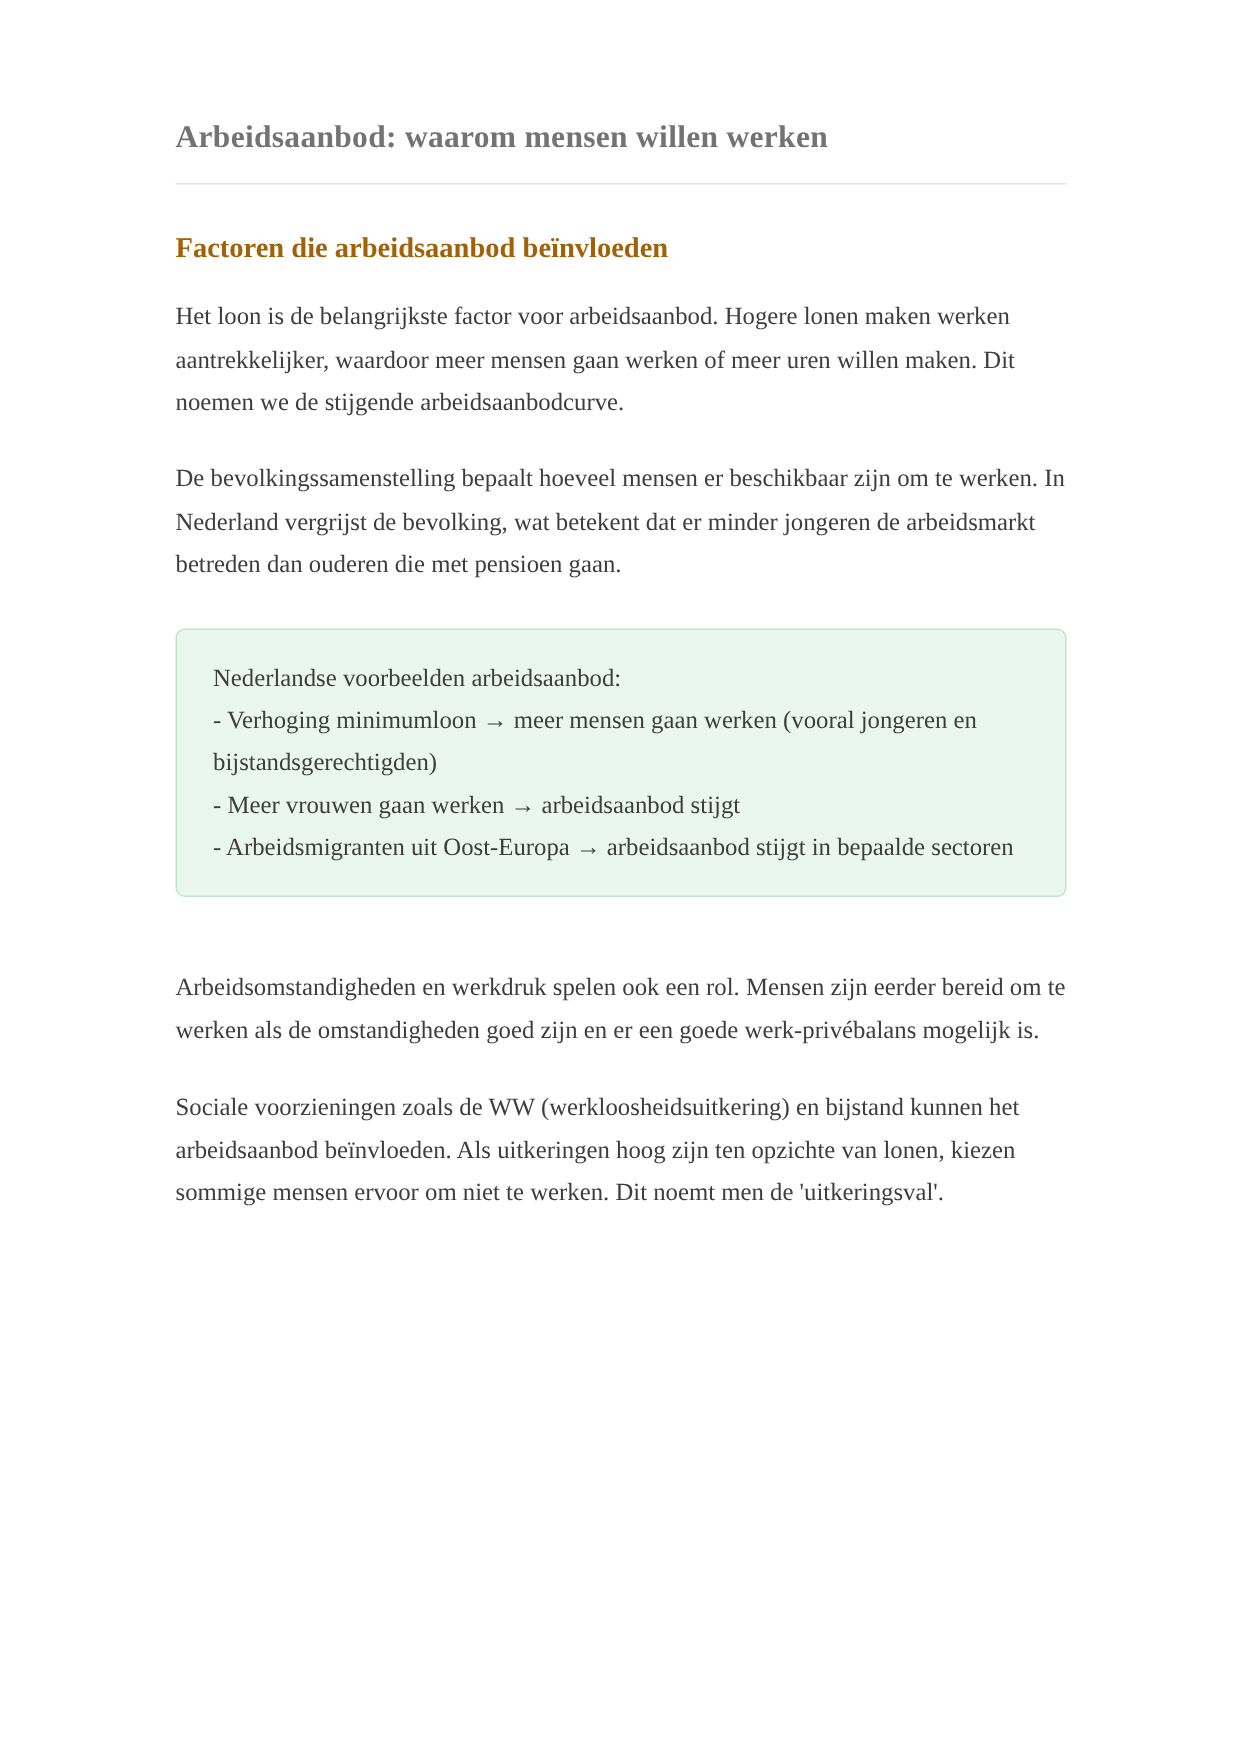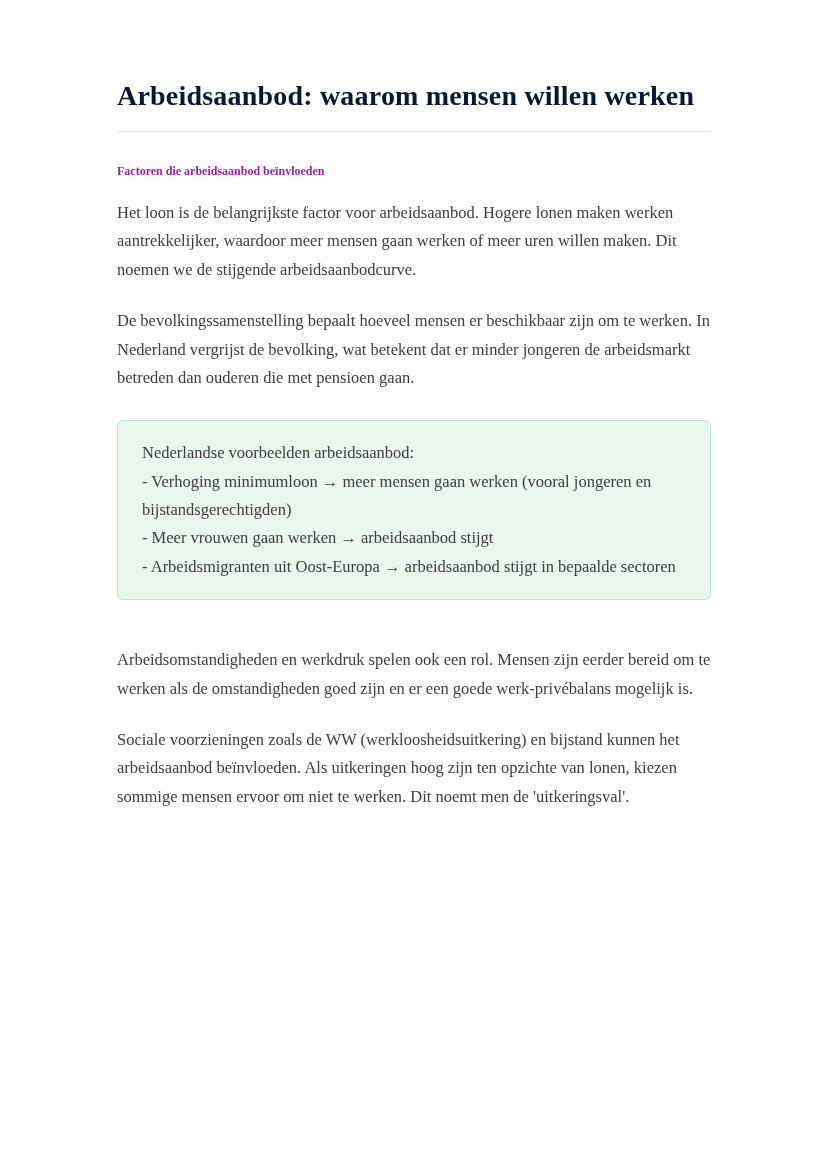--- a/index.html
+++ b/index.html
@@ -13,41 +13,41 @@
     height: 1171px;
     font-family: "Liberation Serif", "DejaVu Serif", serif;
     color: #3d3d3d;
     overflow: hidden;
   }
   .page {
     padding: 78px 117px 40px 117px;
   }
   h1.page-title {
     margin: 0 0 18px 0;
-    font-size: 28px;
+    font-size: 21px;
     line-height: 1.25;
     font-weight: 700;
-    color: #0f172a;
+    color: #737373;
     letter-spacing: 0.2px;
   }
   hr.title-rule {
     border: none;
     border-top: 1px solid #e6e6e6;
     margin: 0 0 28px 0;
   }
   p.body-par {
     margin: 0 0 23px 0;
     font-size: 16.5px;
     line-height: 1.72;
   }
   h2.section-heading {
     margin: 32px 0 20px 0;
-    font-size: 12px;
+    font-size: 19px;
     font-weight: 700;
-    color: #a21caf;
+    color: #a16207;
   }
   .example-box {
     margin: 28px 0 46px 0;
     background: #e9f7ef;
     border: 1px solid #bfe3cd;
     border-radius: 6px;
     padding: 18px 24px;
     font-size: 16.5px;
     line-height: 1.72;
   }

